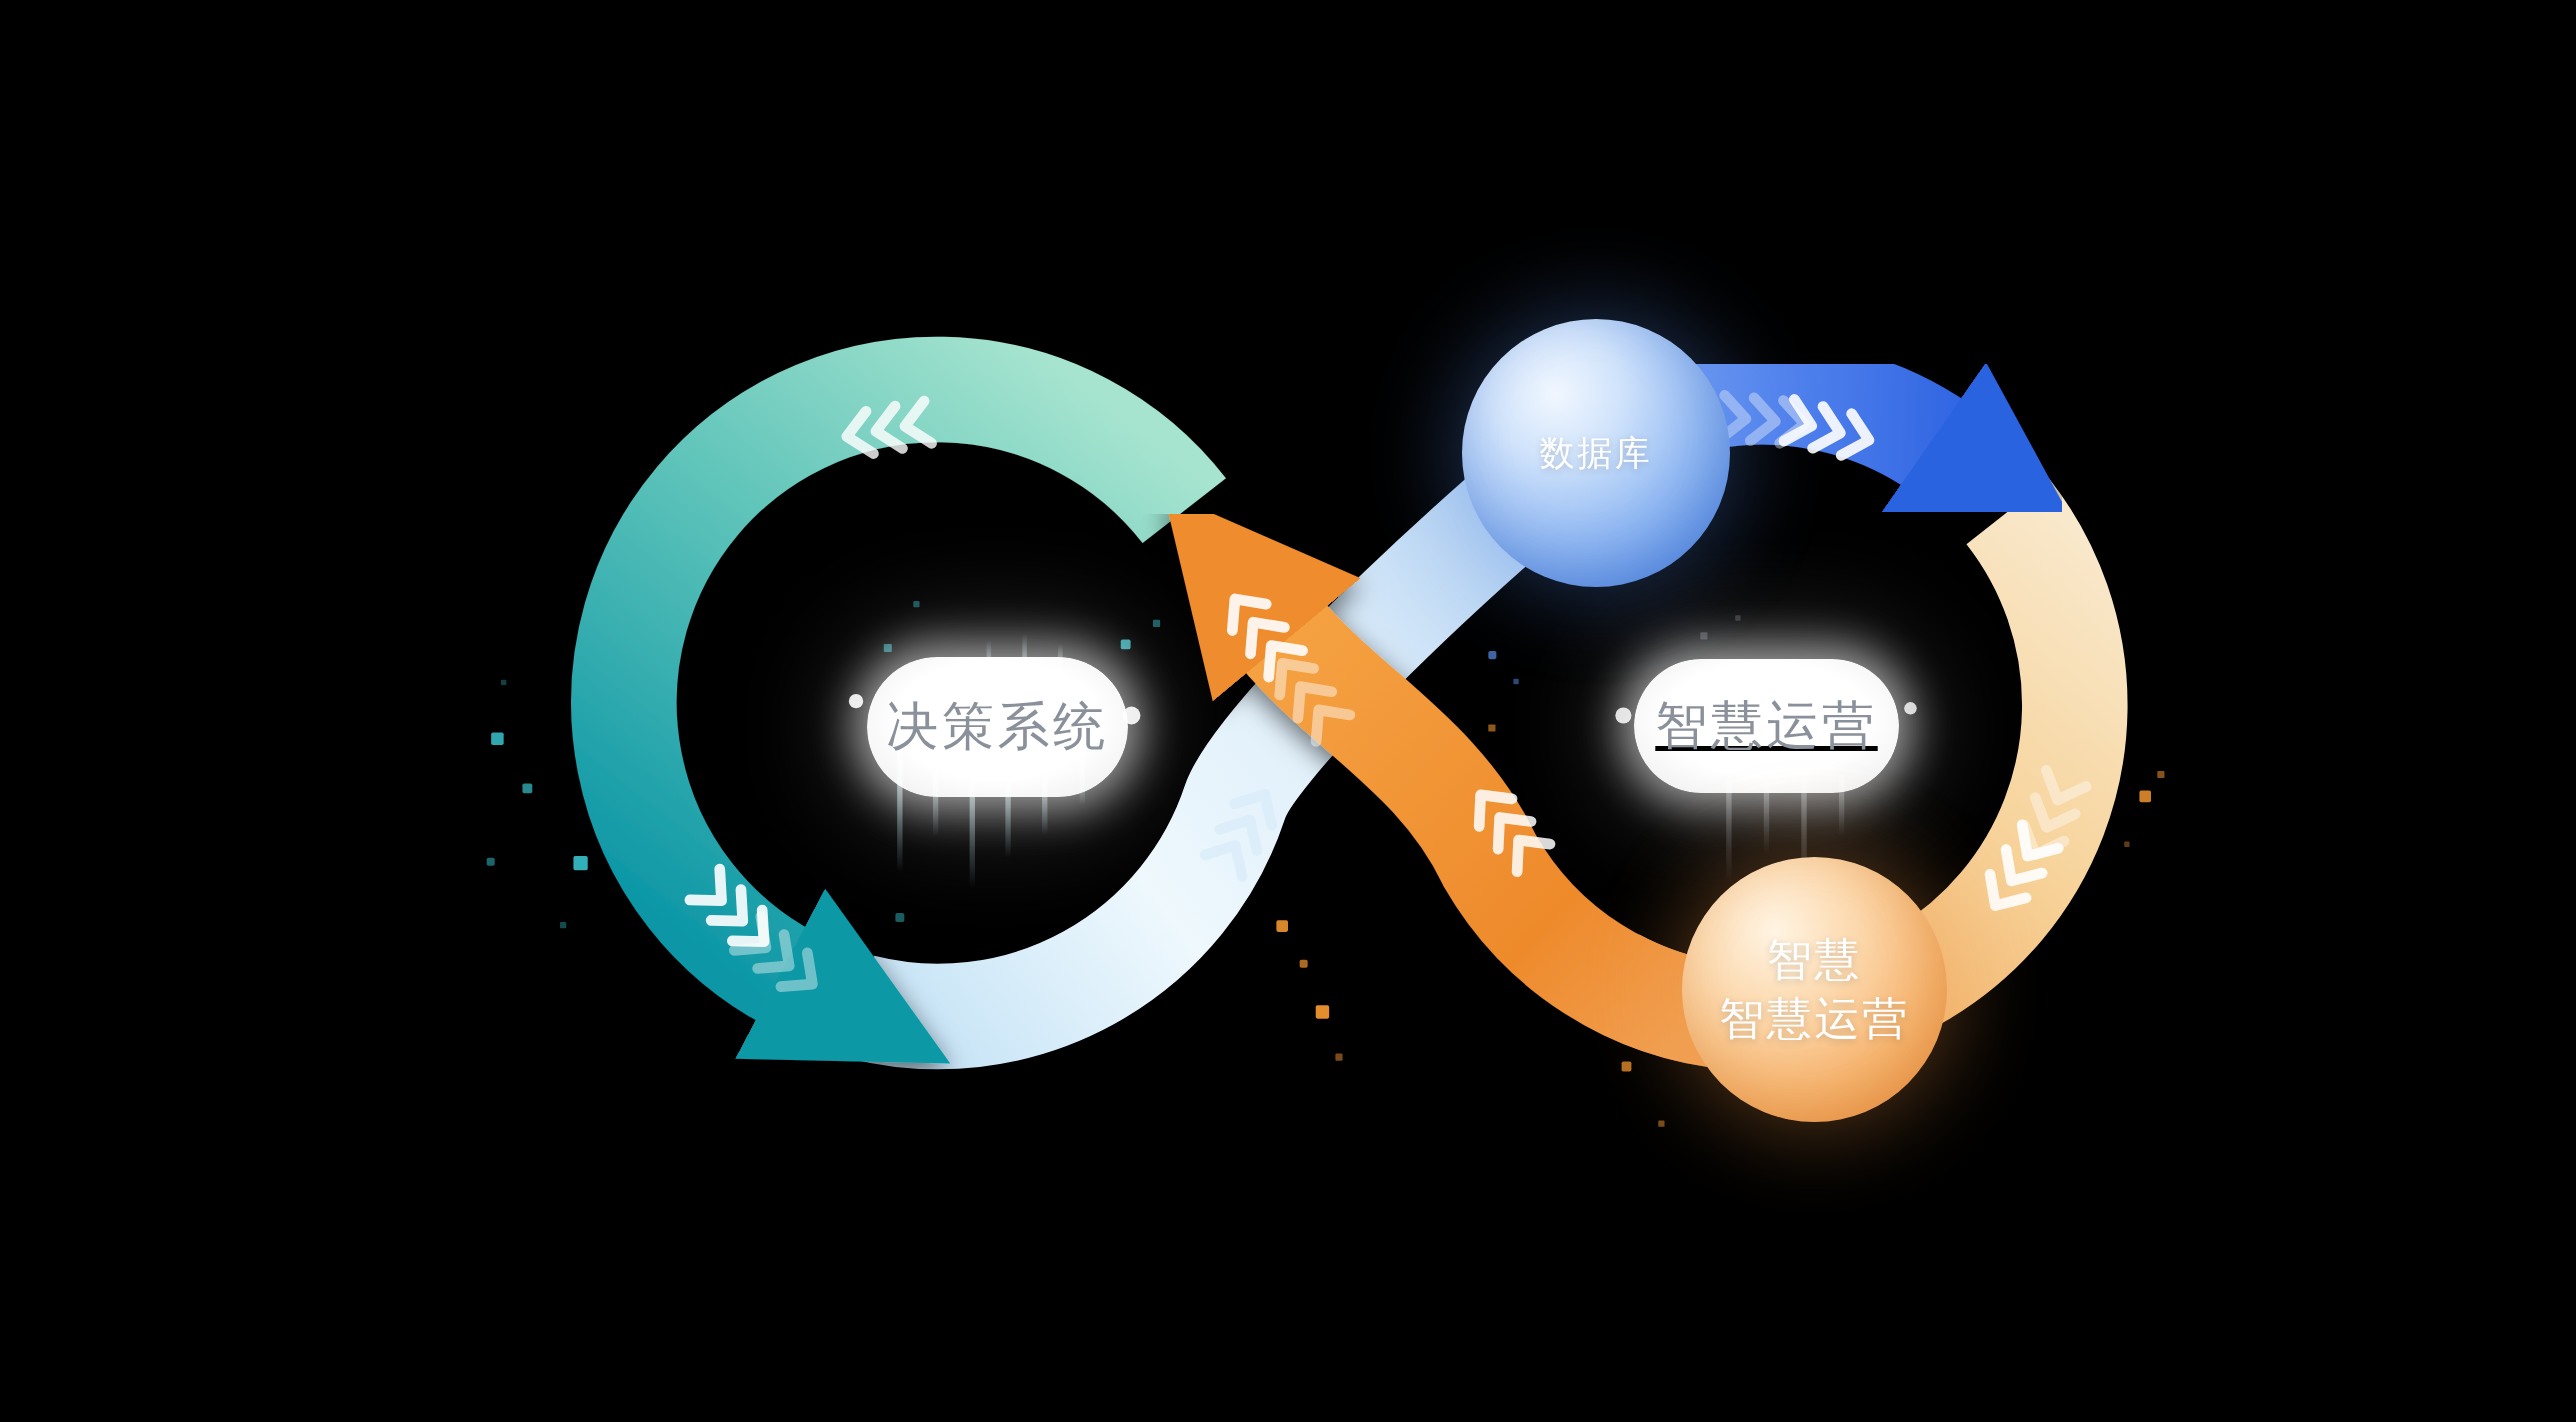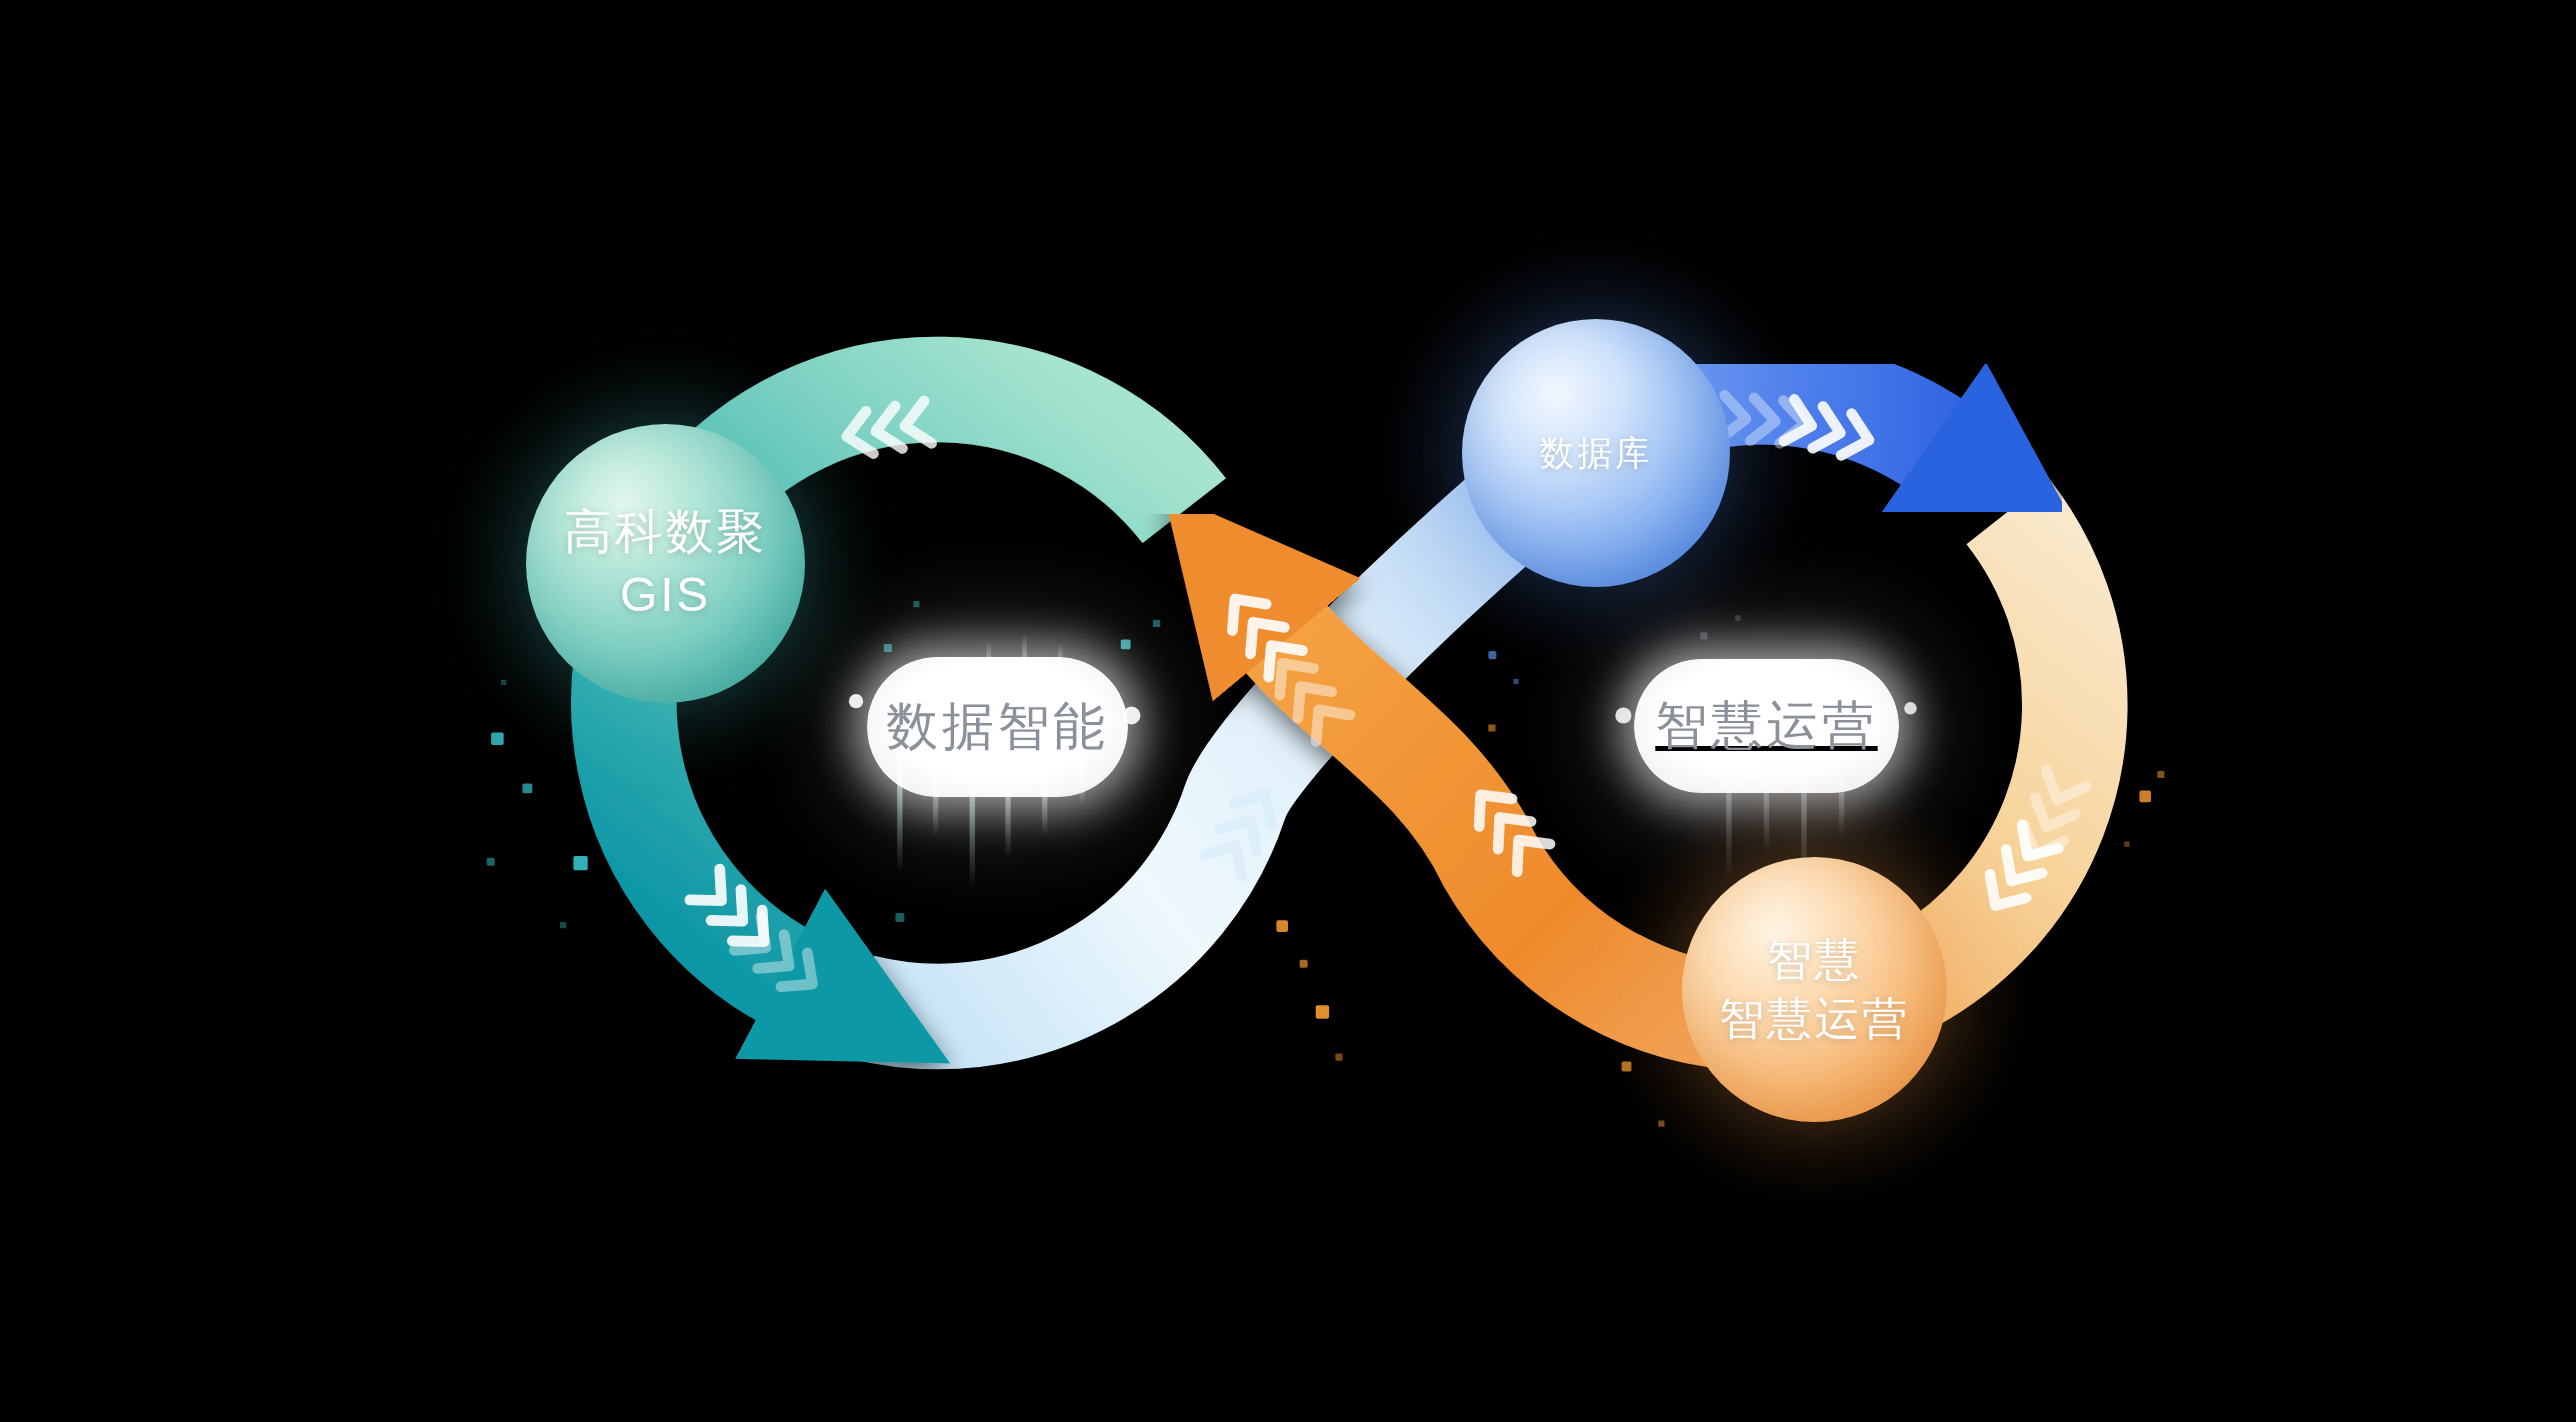--- a/index.html
+++ b/index.html
@@ -196,30 +196,26 @@
 
     <g fill="#ffffff">
       <circle cx="957" cy="784" r="8" opacity="0.9"></circle>
       <circle cx="1265" cy="800" r="10" opacity="0.9"></circle>
       <circle cx="1815" cy="800" r="9" opacity="0.85"></circle>
       <circle cx="2136" cy="792" r="7" opacity="0.8"></circle>
     </g>
   </svg>
 
   <div class="pill left">
-    <span>数据智能</span>
+    <span>决策系统</span>
   </div>
   <div class="pill right">
     <span>智慧运营</span>
   </div>
 
-  <div class="node node-gis">
-    <div class="l1">高科数聚</div>
-    <div class="l2">GIS</div>
-  </div>
   <div class="node node-db">
     <div class="l1">数据库</div>
   </div>
   <div class="node node-dec">
     <div class="l1">智慧</div>
     <div class="l2">智慧运营</div>
   </div>
 
 </div>
 

